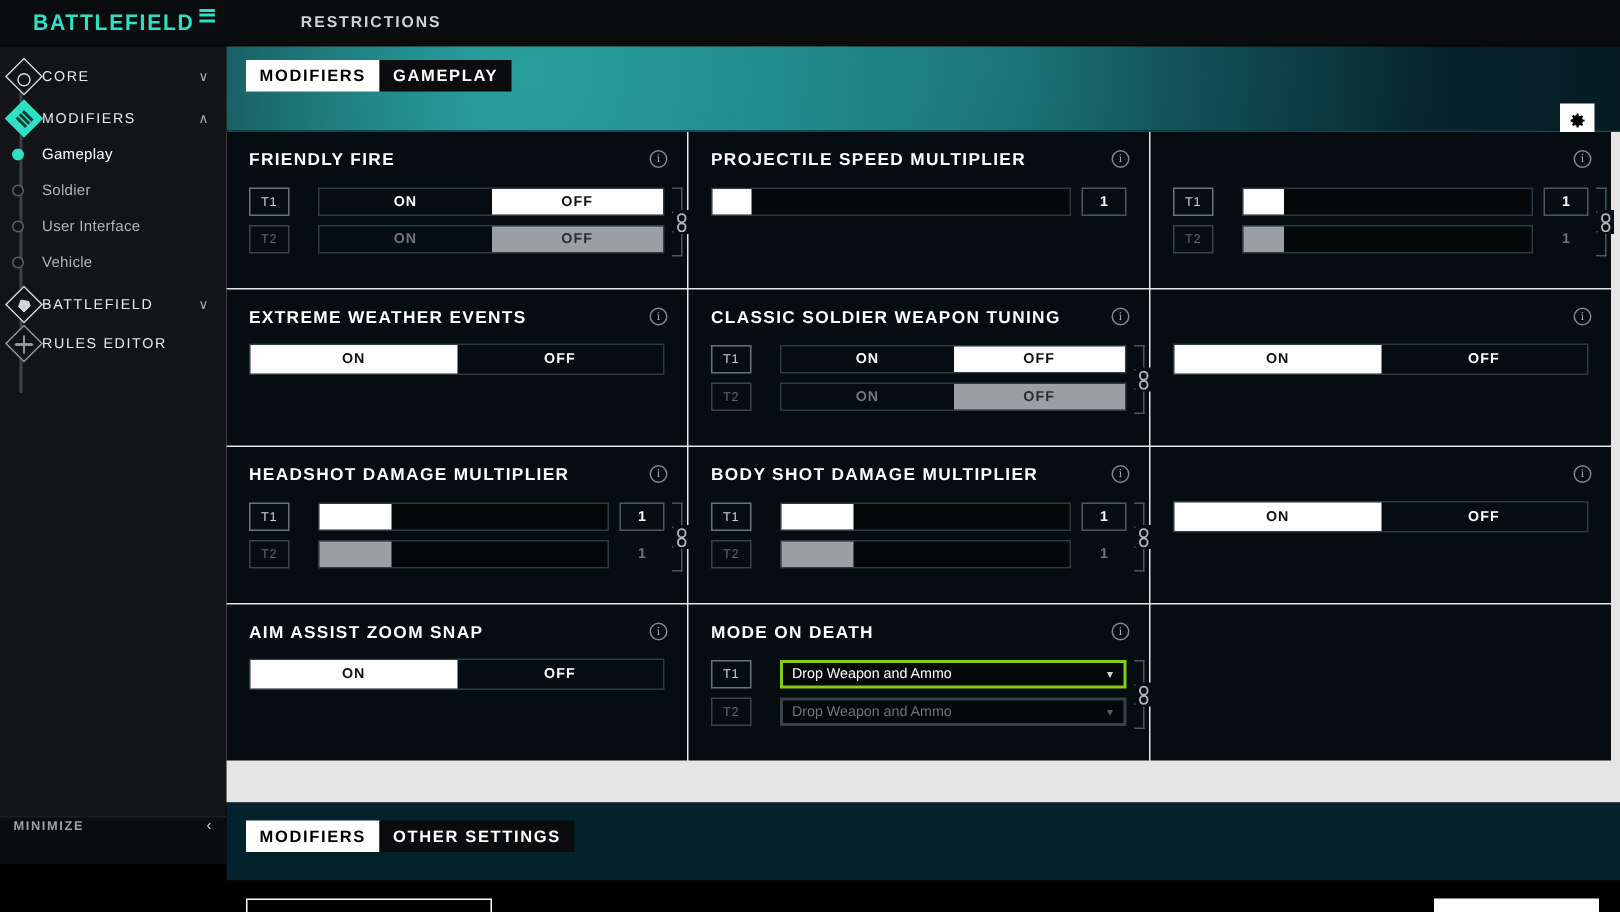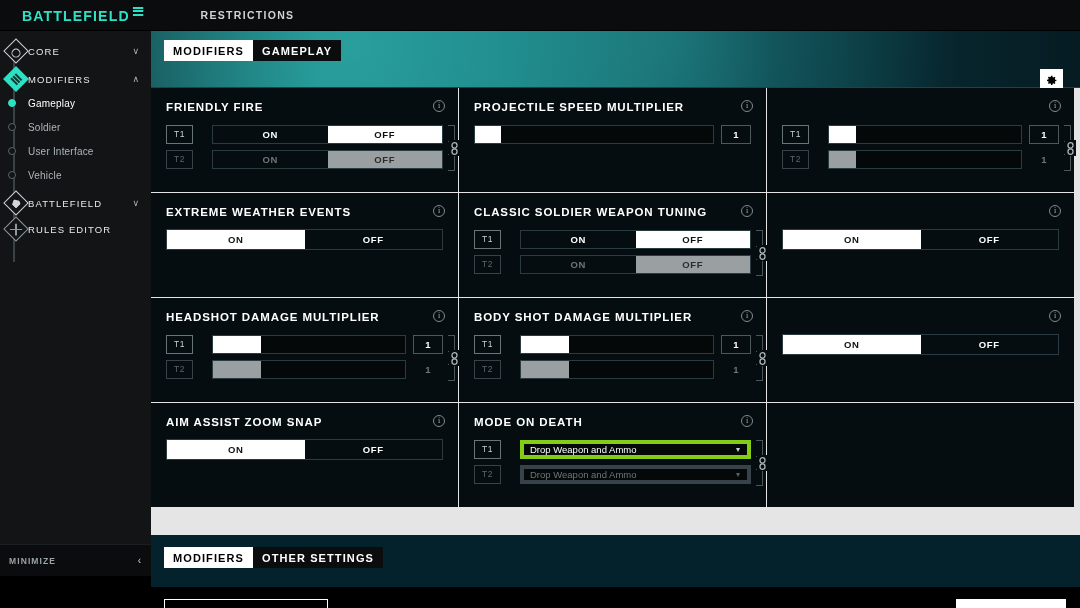--- a/index.html
+++ b/index.html
@@ -93,21 +93,21 @@
   .sub-dot {
     position:absolute; left:8px; top:8px; width:8px; height:8px;
     border-radius:50%; border:1.5px solid #5a6366; background:#121416;
   }
   .sub-dot.on { background:#2ee0c4; border-color:#2ee0c4; }
   .sub-lbl { position:absolute; left:28px; font-size:10px; color:#aeb6b8; letter-spacing:.2px; }
   .sub-lbl.on { color:#ffffff; }
 
   .minimize {
     position:absolute; left:0; bottom:0; width:151px; height:32px;
-    background:#0b0c0d; display:flex; align-items:center;
+    background:#0b0c0d; display:flex; 
     border-top:1px solid #1c1f21;
   }
   .minimize .m-lbl { margin-left:9px; font-size:8.5px; font-weight:bold; color:#9aa3a5; letter-spacing:1.1px; }
   .minimize .m-ch { position:absolute; right:10px; color:#cfd6d7; font-size:10px; }
 
   
   .main { position:absolute; left:151px; top:31px; width:929px; height:577px; background:#000; }
 
   .hero {
     position:absolute; left:0; top:0; width:929px; height:57px;
@@ -186,21 +186,21 @@
   .slider.dim .fill { background:#9aa0a1; }
   .numbox {
     width:30px; height:19px; margin-left:7px; border:1px solid #4c585c;
     display:flex; align-items:center; justify-content:center; flex:none;
     font-size:9.5px; font-weight:bold; color:#ffffff; cursor:text;
   }
   .numbox.dim { border-color:transparent; color:#6d7678; }
 
   
   .sel-box {
-    flex:1; height:19px; border:4px solid #84cc16; background:#050809; position:relative;
+    flex:1; height:19px; border:2px solid #84cc16; background:#050809; position:relative;
     display:flex; align-items:center; cursor:pointer;
   }
   .sel-box .txt { margin-left:6px; font-size:9.5px; color:#ffffff; }
   .sel-box .car { position:absolute; right:7px; color:#cdd4d6; font-size:8px; }
   .sel-box.dim { border-color:#37424a; }
   .sel-box.dim .txt { color:#6d7678; }
   .sel-box.dim .car { color:#586163; }
 
   .linker {
     position:absolute; right:-2px; top:36px; width:14px; height:48px;

